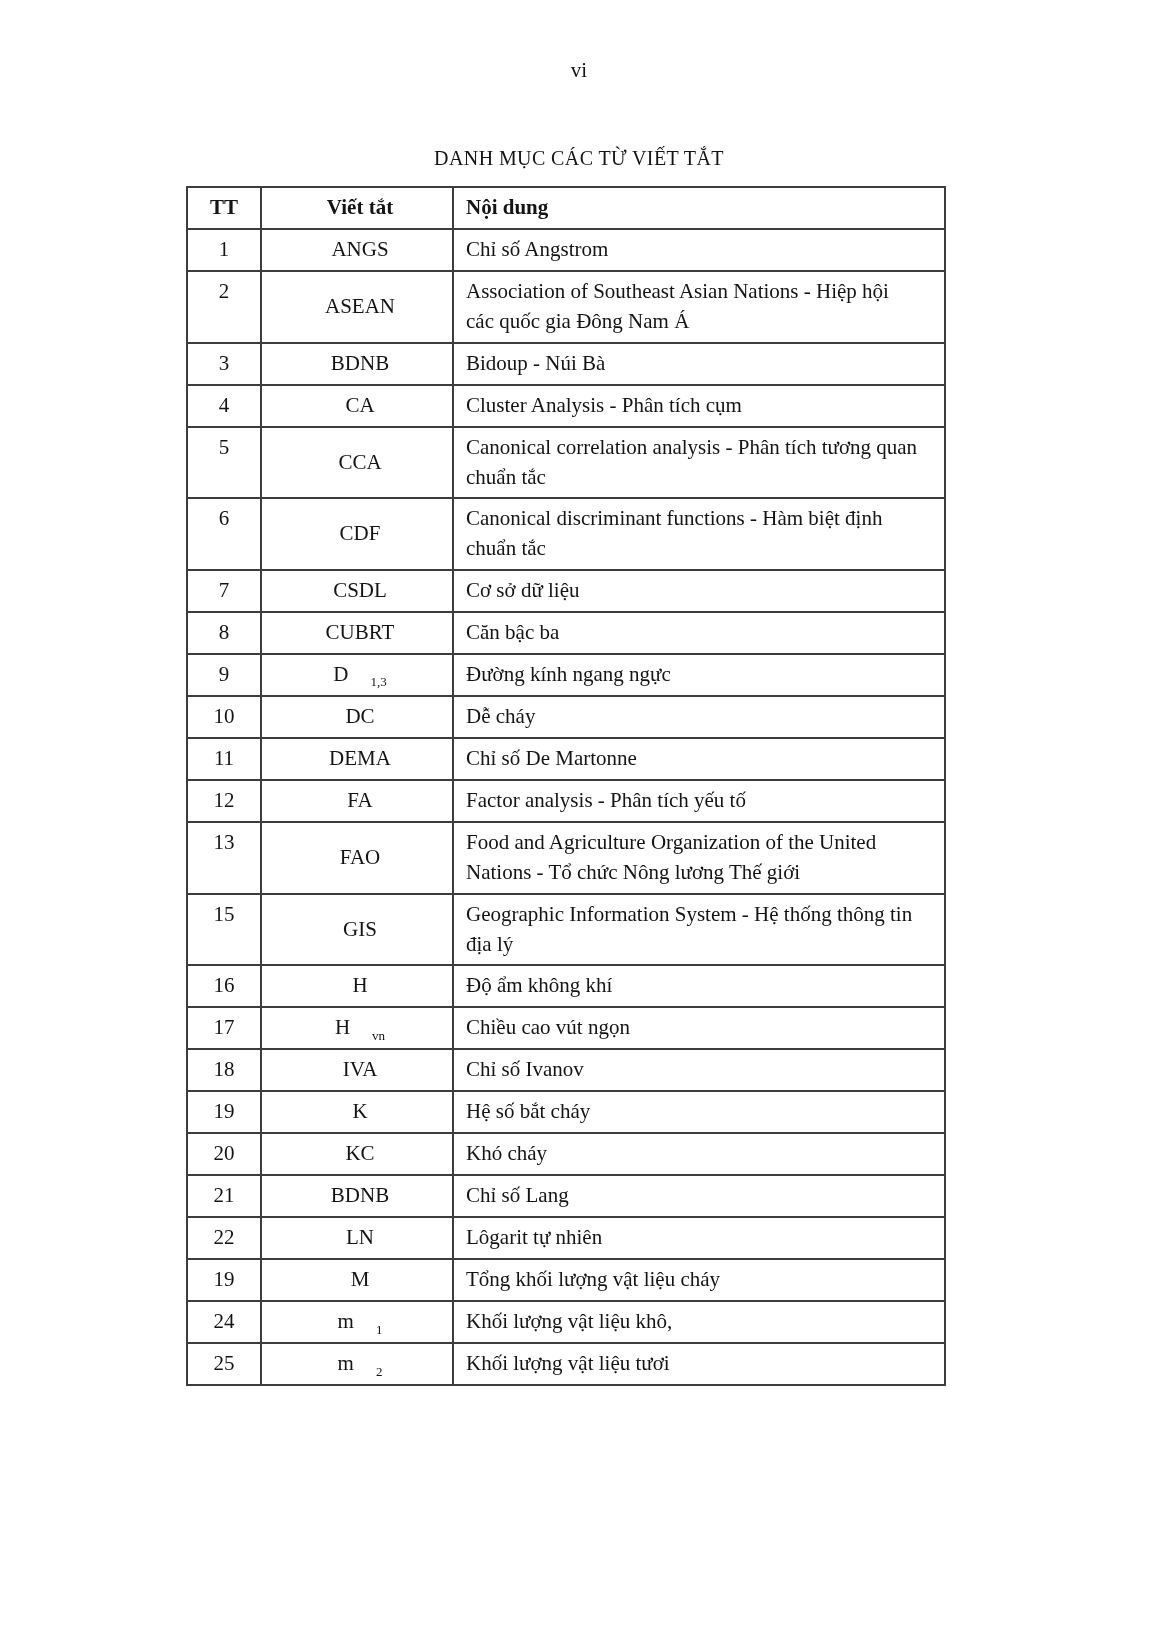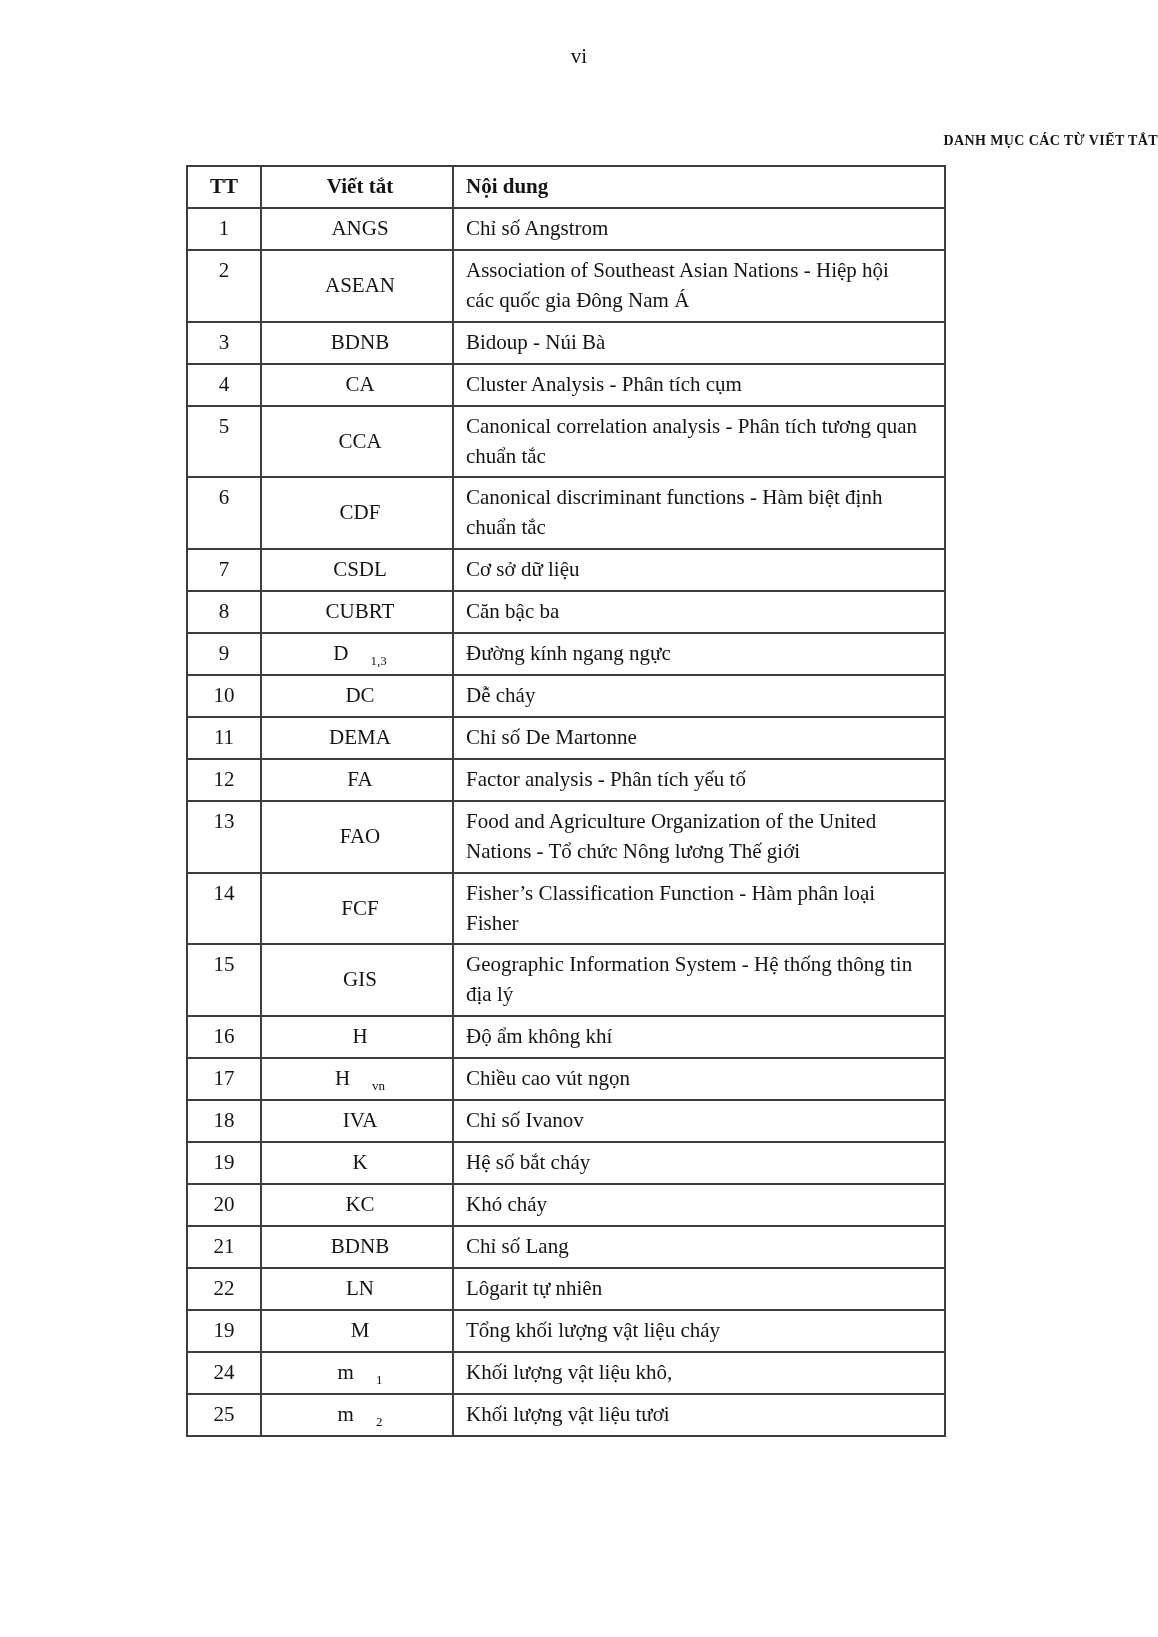--- a/index.html
+++ b/index.html
@@ -15,29 +15,29 @@
     position: relative;
     overflow: hidden;
   }
   .page {
     width: 1158px;
     height: 1637px;
     background: #ffffff;
   }
   .page-number {
     text-align: center;
-    padding-top: 44px;
+    padding-top: 58px;
     font-size: 21px;
     line-height: 1.2;
   }
   .doc-title {
-    text-align: right;
+    text-align: center;
     margin: 64px 0 16px 0;
-    font-size: 14px;
-    font-weight: bold;
+    font-size: 20px;
+    font-weight: normal;
     letter-spacing: 0.4px;
   }
   table.abbrev-table {
     border-collapse: collapse;
     margin-left: 186px;
     width: 760px;
     table-layout: fixed;
   }
   .abbrev-table th,
   .abbrev-table td {
@@ -159,25 +159,20 @@
           <td class="col-tt">12</td>
           <td class="col-abbr">FA</td>
           <td class="col-content">Factor analysis - Phân tích yếu tố</td>
         </tr>
         <tr>
           <td class="col-tt">13</td>
           <td class="col-abbr">FAO</td>
           <td class="col-content">Food and Agriculture Organization of the United Nations - Tổ chức Nông lương Thế giới</td>
         </tr>
         <tr>
-          <td class="col-tt">14</td>
-          <td class="col-abbr">FCF</td>
-          <td class="col-content">Fisher’s Classification Function - Hàm phân loại Fisher</td>
-        </tr>
-        <tr>
           <td class="col-tt">15</td>
           <td class="col-abbr">GIS</td>
           <td class="col-content">Geographic Information System - Hệ thống thông tin địa lý</td>
         </tr>
         <tr>
           <td class="col-tt">16</td>
           <td class="col-abbr">H</td>
           <td class="col-content">Độ ẩm không khí</td>
         </tr>
         <tr>

